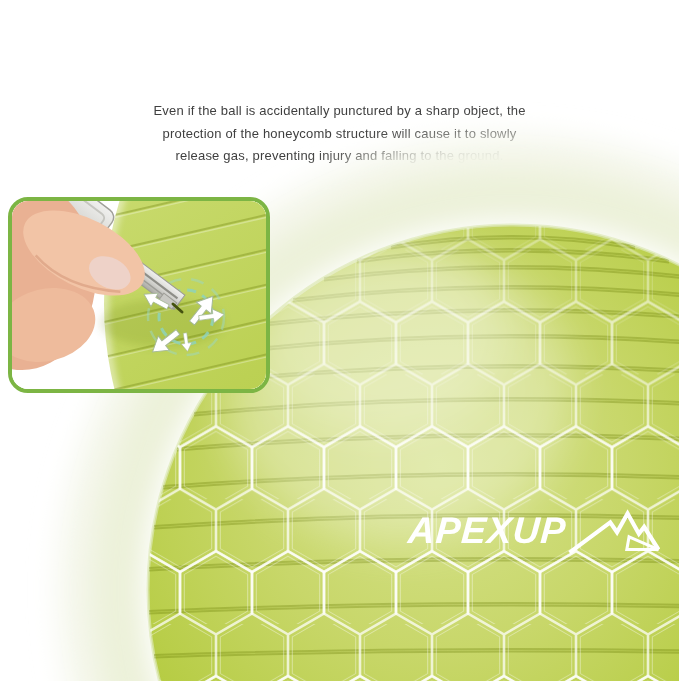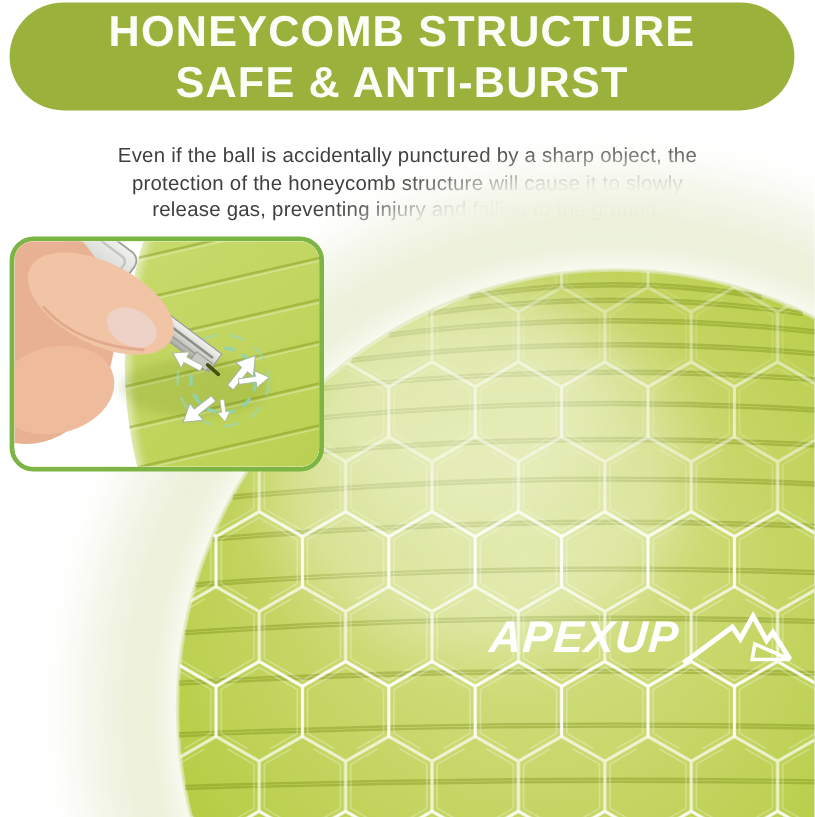--- a/index.html
+++ b/index.html
@@ -12,22 +12,22 @@
     position:absolute;left:8px;top:2px;width:654px;height:90px;
     background:#9ab23c;border-radius:46px;
     display:flex;flex-direction:column;align-items:center;justify-content:center;
     text-align:center;
   }
   .header-pill .t{
     color:#fdfdf8;font-weight:700;font-size:36px;line-height:43px;letter-spacing:1px;
   }
   
   .desc{
-    position:absolute;left:0;top:119px;width:679px;text-align:center;
-    color:#3f3f3f;font-size:17px;line-height:22.5px;letter-spacing:.2px;
+    position:absolute;left:0;top:100px;width:679px;text-align:center;
+    color:#3f3f3f;font-size:13px;line-height:22.5px;letter-spacing:.2px;
   }
   
   .scene{position:absolute;left:0;top:0;width:679px;height:681px;}
   
   .brand{
     position:absolute;left:408px;top:511px;display:flex;align-items:flex-start;
   }
   .brand .word{
     color:#ffffff;font-size:37px;font-weight:700;font-style:italic;
     letter-spacing:1px;transform:skewX(-4deg);line-height:40px;
@@ -38,24 +38,20 @@
     position:absolute;left:8px;top:197px;width:254px;height:188px;
     border:4px solid #7cb544;border-radius:20px;background:#ffffff;overflow:hidden;
   }
   .inset svg{display:block;}
 </style>
 </head>
 <body>
 
 <div id="stage">
 
-  <div class="header-pill">
-    <div class="t">HONEYCOMB STRUCTURE</div>
-    <div class="t">SAFE &amp; ANTI-BURST</div>
-  </div>
 
   <div class="desc">
     <div>Even if the ball is accidentally punctured by a sharp object, the</div>
     <div>protection of the honeycomb structure will cause it to slowly</div>
     <div>release gas, preventing injury and falling to the ground.</div>
   </div>
 
   <svg class="scene" width="679" height="681" viewBox="0 0 679 681">
     <defs>
       <radialGradient id="ballG" cx="0.40" cy="0.33" r="0.85">

